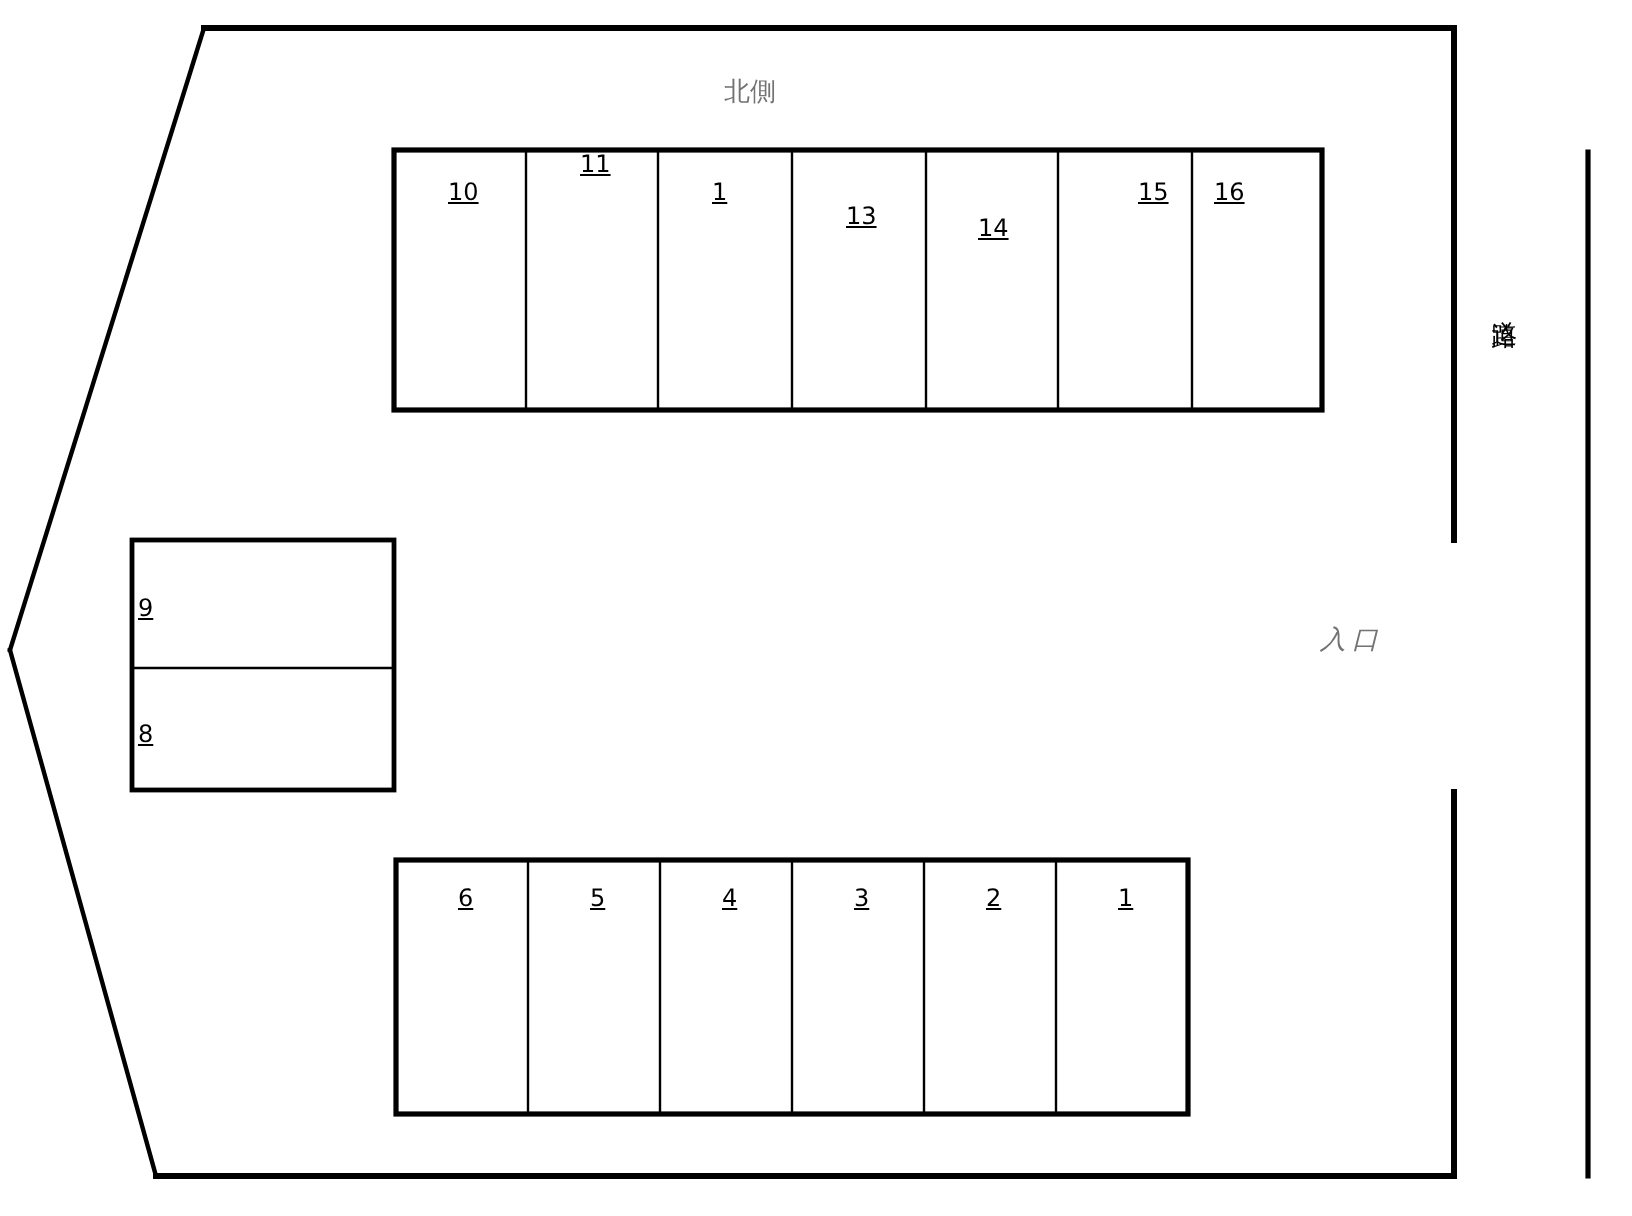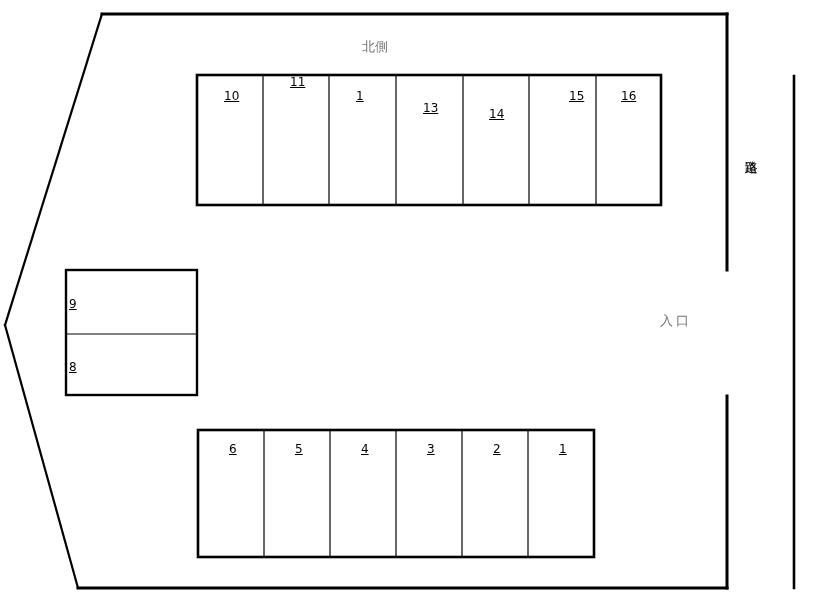--- a/index.html
+++ b/index.html
@@ -58,20 +58,21 @@
     top: 40px;
   }
   .road-label {
     left: 744px;
     top: 150px;
   }
   .entrance-label {
     left: 660px;
     top: 314px;
     letter-spacing: 3px;
+    font-style: italic;
   }
 </style>
 </head>
 <body>
 
 <div id="plan">
 
   <svg id="plan-svg" viewBox="0 0 816 608" xmlns="http://www.w3.org/2000/svg">
 
     <line x1="102" y1="14" x2="727" y2="14" stroke="#000000" stroke-width="3" stroke-linecap="square"></line>
@@ -118,21 +119,21 @@
   <div class="vert-label road-label">道路</div>
 
   <div class="label entrance-label">入口</div>
 
   <div class="stall-num" style="left:224px; top:90px;">10</div>
   <div class="stall-num" style="left:290px; top:76px;">11</div>
   <div class="stall-num" style="left:356px; top:90px;">1</div>
   <div class="stall-num" style="left:423px; top:90px;margin-top:12px;">13</div>
   <div class="stall-num" style="left:489px; top:108px;">14</div>
   <div class="stall-num" style="left:555px; top:90px;margin-left:14px;">15</div>
-  <div class="stall-num" style="left:621px; top:90px;text-align:right;">16</div>
+  <div class="stall-num" style="left:607px; top:90px;text-align:right;">16</div>
 
   <div class="stall-num" style="left:69px; top:298px;">9</div>
   <div class="stall-num" style="left:69px; top:361px;">8</div>
 
   <div class="stall-num" style="left:229px; top:443px;">6</div>
   <div class="stall-num" style="left:295px; top:443px;">5</div>
   <div class="stall-num" style="left:361px; top:443px;">4</div>
   <div class="stall-num" style="left:427px; top:443px;">3</div>
   <div class="stall-num" style="left:493px; top:443px;">2</div>
   <div class="stall-num" style="left:559px; top:443px;">1</div>

